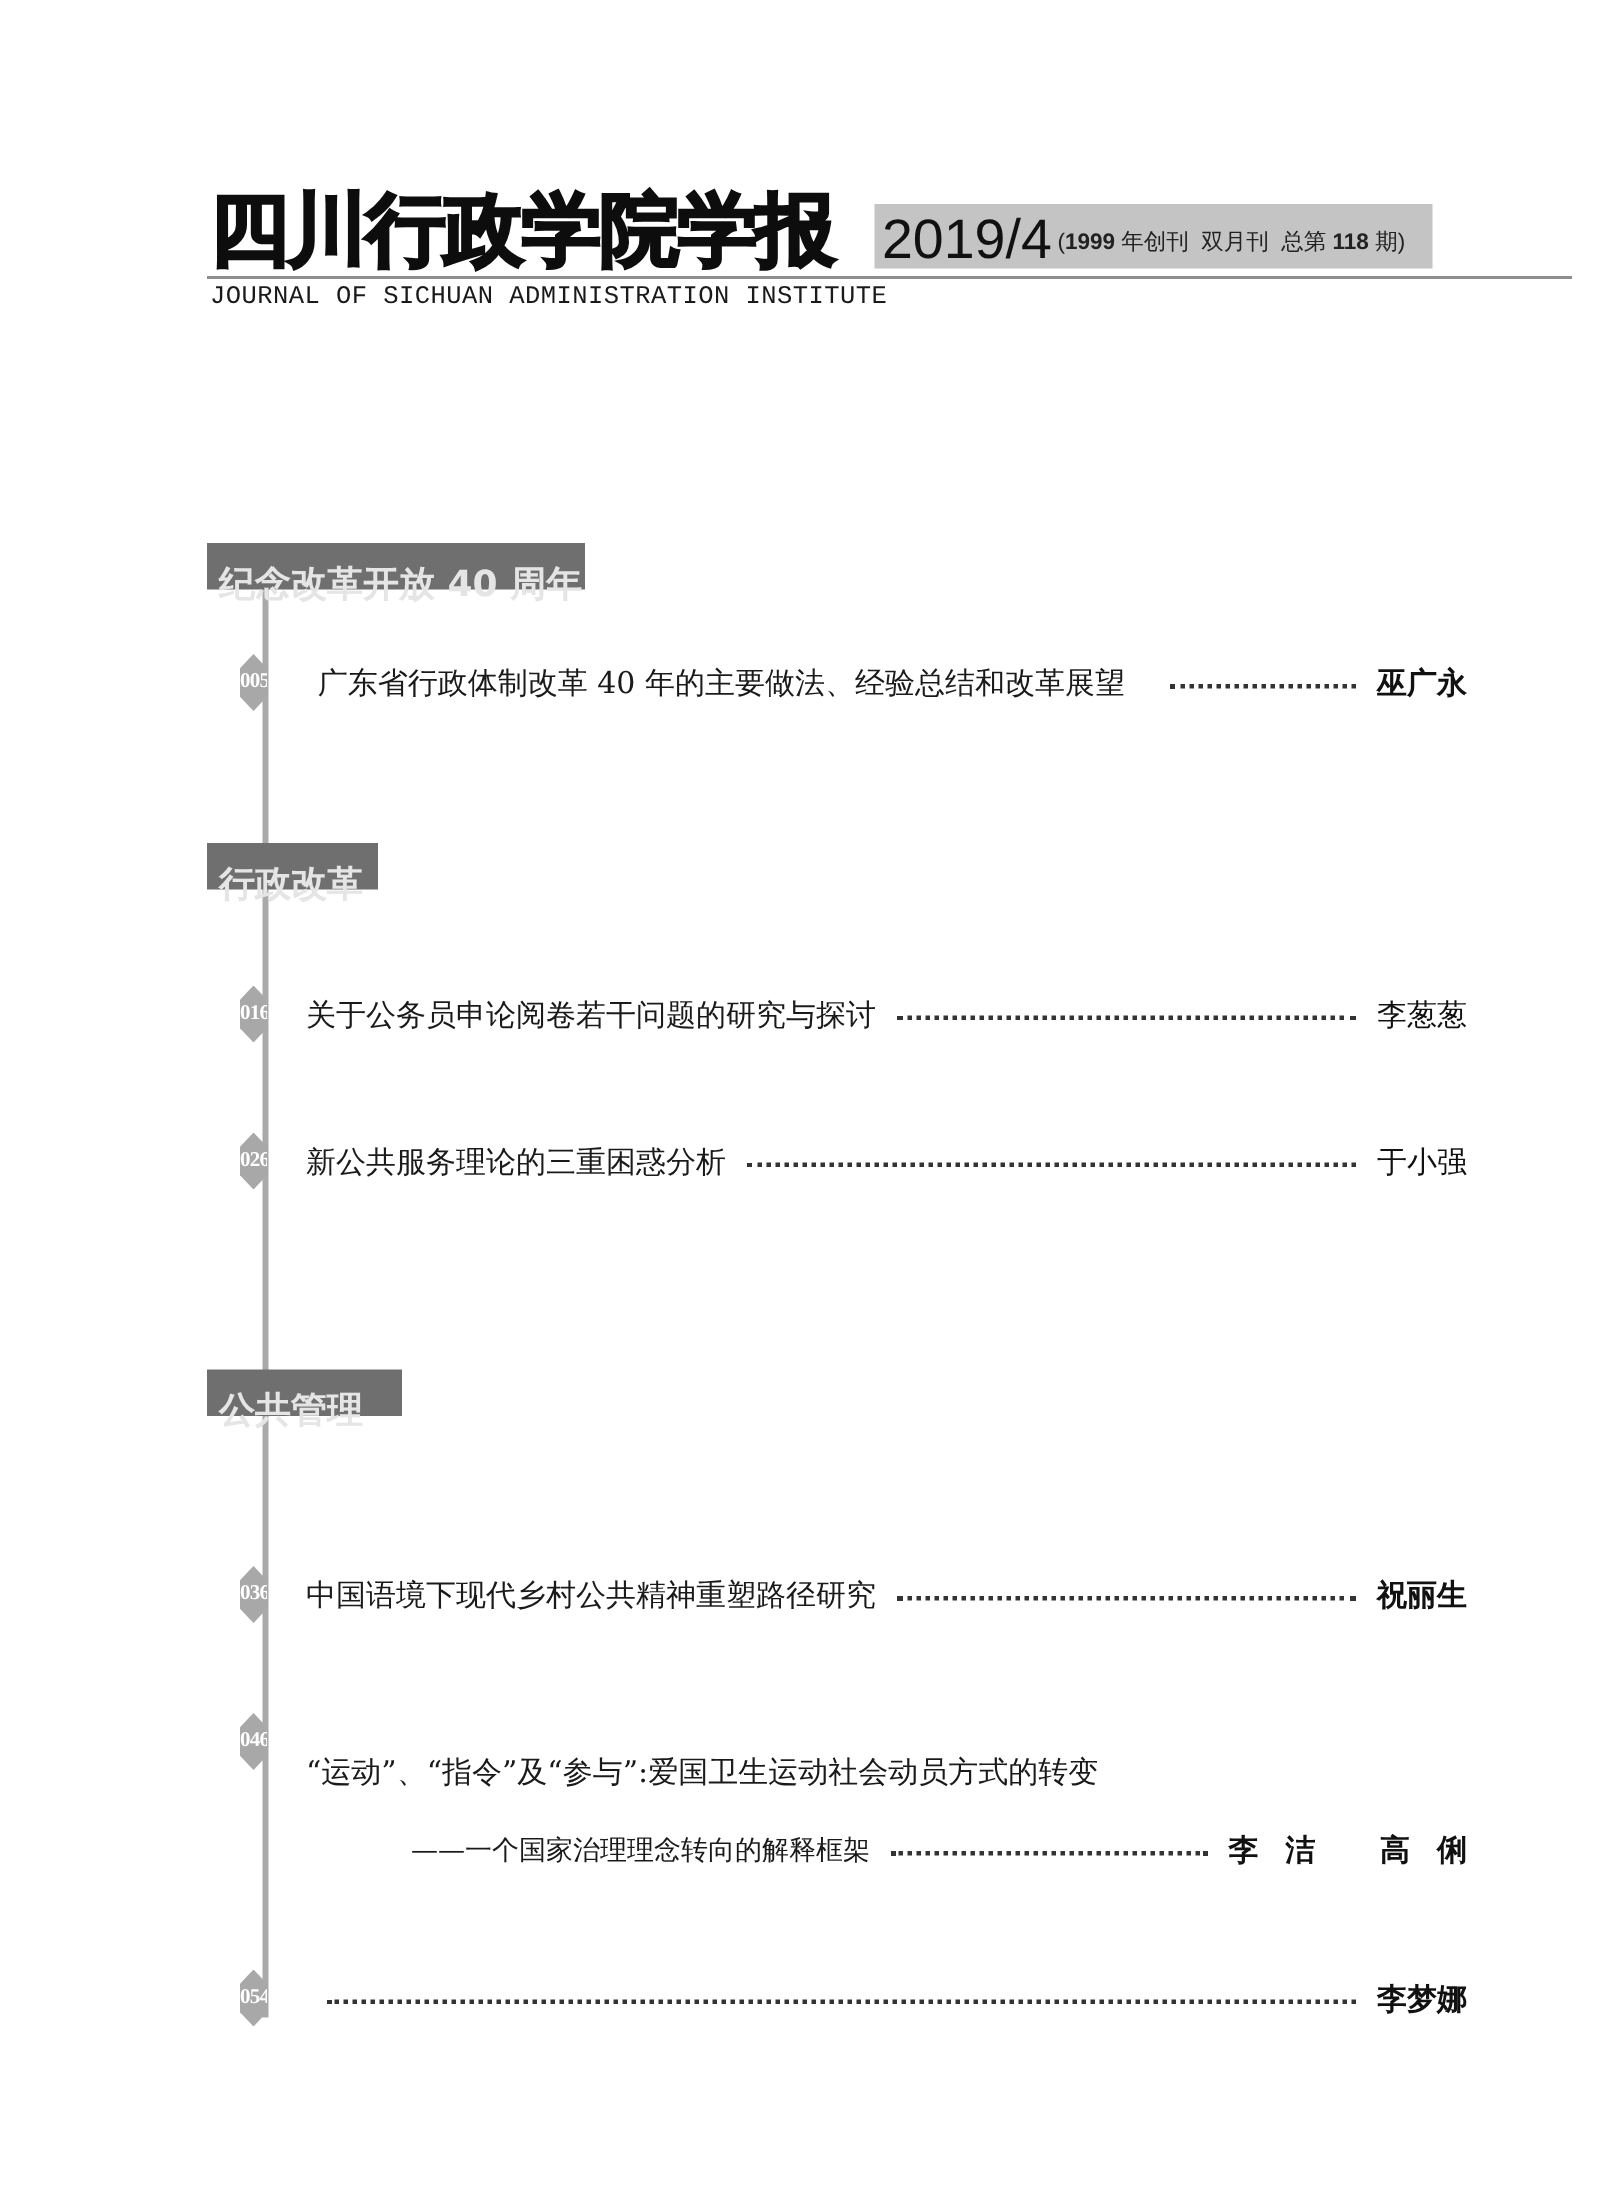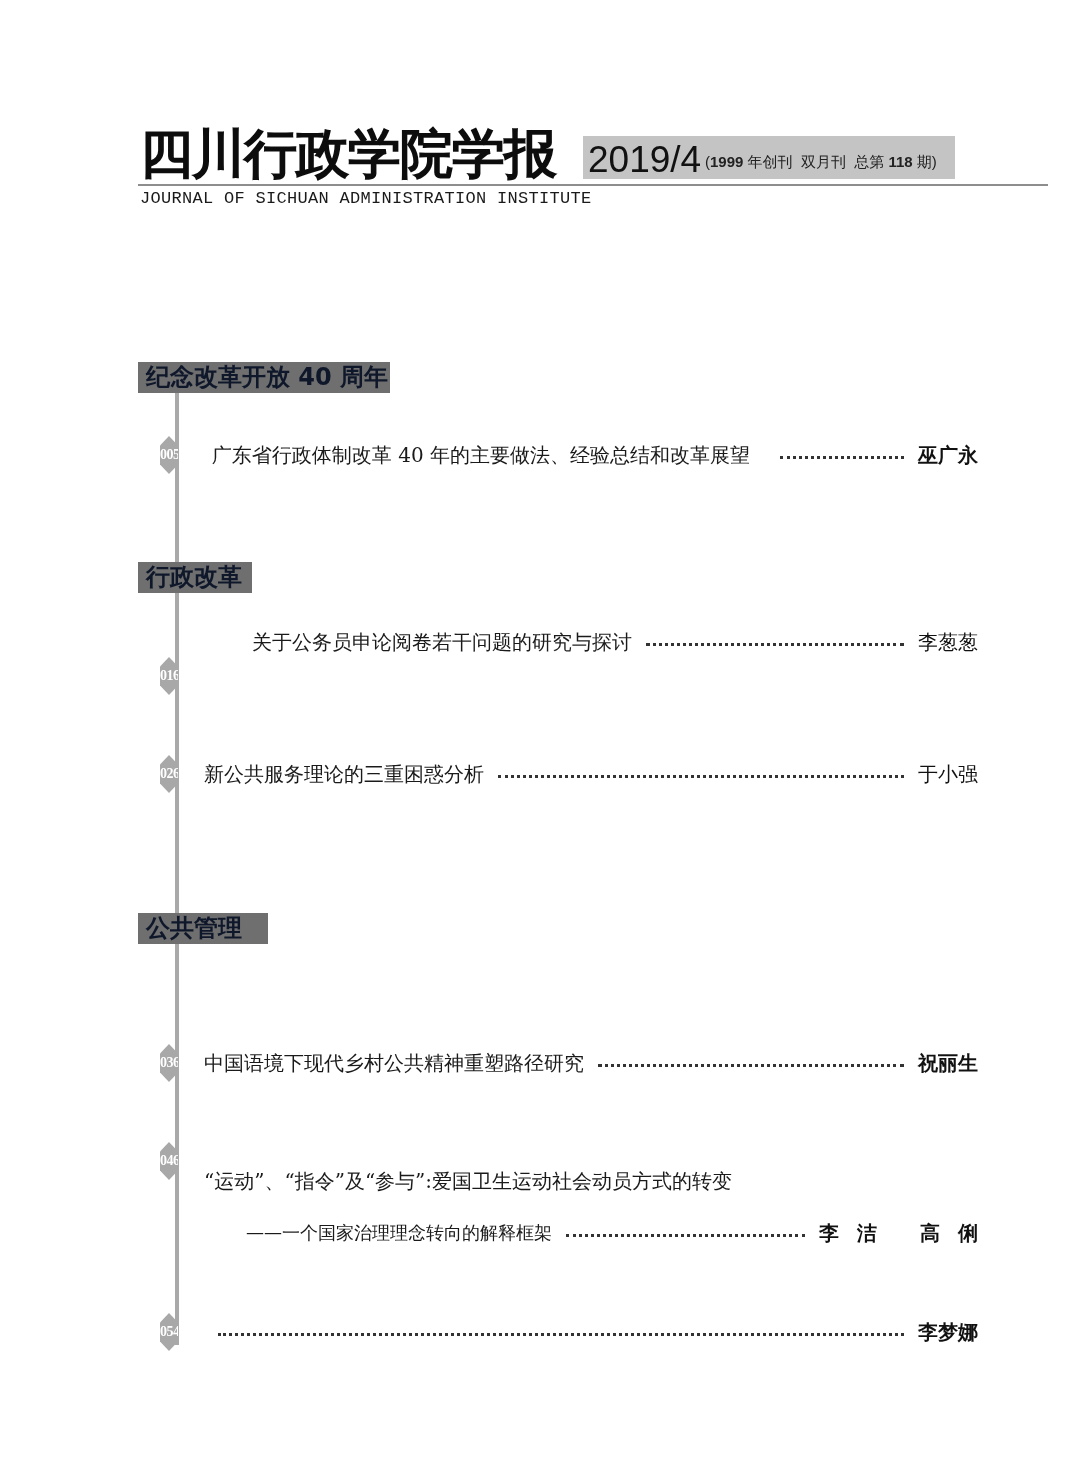--- a/index.html
+++ b/index.html
@@ -1,44 +1,44 @@
 <!DOCTYPE html>
 <html><head>
 <meta charset="utf-8">
 <style>
   html, body { margin:0; padding:0; background:#ffffff; }
   body { width:1080px; height:1467px; position:relative; overflow:hidden;
          font-family:"DejaVu Serif", serif; color:#1a1a1a; }
   .masthead-title { position:absolute; left:140px; top:124px; font-family:"DejaVu Sans", sans-serif;
-         font-weight:400; font-size:53px; letter-spacing:-1px; line-height:60px; color:#0d0d0d;
+         font-weight:700; font-size:53px; letter-spacing:-1px; line-height:60px; color:#0d0d0d;
          -webkit-text-stroke:2px #0d0d0d; }
   .issue-band { position:absolute; left:583px; top:136px; width:372px; height:43px; background:#c4c4c4; }
   .issue-year { position:absolute; left:588px; top:139px; font-family:"Liberation Sans", sans-serif;
          font-size:37px; line-height:42px; color:#111; }
   .issue-meta { position:absolute; left:705px; top:152px; font-family:"Liberation Sans", sans-serif;
          font-size:15px; line-height:20px; color:#222; white-space:pre; }
   .issue-meta b { font-weight:700; }
   .rule { position:absolute; left:138px; top:184px; width:910px; height:2px; background:#8e8e8e; }
   .subtitle { position:absolute; left:140px; top:189px; font-family:Liberation Mono, monospace;
          font-size:17px; letter-spacing:0.3px; color:#1a1a1a; }
   .timeline { position:absolute; left:175px; top:390px; width:4px; height:955px; background:#a9a9a9; }
-  .section { position:absolute; left:138px; height:31px; background:#6f6f6f; color:#0f172a;
+  .section { position:absolute; left:138px; height:31px; background:#6f6f6f; color:#e5e5e5;
          font-family:"DejaVu Sans", sans-serif; font-weight:700; font-size:24px; line-height:31px;
-         padding:0 8px; box-sizing:border-box; white-space:nowrap; }
+         padding:12px 8px; box-sizing:border-box; white-space:nowrap; }
   .hex { position:absolute; left:160px; width:18px; height:38px; background:#a8a8a8;
          clip-path:polygon(50% 0,100% 25%,100% 75%,50% 100%,0 75%,0 25%);
          color:#fff; font-family:"Liberation Serif", serif; font-weight:700; font-size:14px;
          line-height:38px; text-align:center; letter-spacing:-0.5px; }
   .entry { position:absolute; left:204px; right:102px; height:30px; display:flex; align-items:center; }
   .entry .title { font-size:20px; white-space:nowrap; color:#1a1a1a; }
   .entry .leader { flex:1; margin:0 14px; border-bottom:3px dotted #333; height:0; position:relative; top:2px; }
   .entry .author { font-family:"DejaVu Sans", sans-serif; font-size:20px; white-space:nowrap; color:#111; }
   .entry .author.bold { font-weight:700; }
   .entry.sub { left:246px; }
-  .entry.sub .title { font-size:18px; }
+  .entry.sub .title { font-size:18px;margin-left:28px; }
   .entry.sub .author { letter-spacing:18px; margin-right:-18px; font-weight:700; }
   .entry.first .leader { flex:0 0 124px; margin-left:30px; }
 </style>
 </head>
 <body>
 
 <div class="masthead-title">四川行政学院学报</div>
 <div class="issue-band"></div>
 <div class="issue-year">2019/4</div>
 <div class="issue-meta"><span>(</span><b>1999</b><span> 年创刊  双月刊  总第 </span><b>118</b><span> 期)</span></div>
@@ -50,21 +50,21 @@
 <div class="section" style="top:362px;width:252px;">纪念改革开放 40 周年</div>
 <div class="hex" style="top:436px;">005</div>
 <div class="entry first" style="top:440px;justify-content:flex-end;">
   <span class="title">广东省行政体制改革 40 年的主要做法、经验总结和改革展望</span>
   <span class="leader"></span>
   <span class="author bold">巫广永</span>
 </div>
 
 <div class="section" style="top:562px;width:114px;">行政改革</div>
 <div class="hex" style="top:657px;">016</div>
-<div class="entry" style="top:627px;margin-left:48px;">
+<div class="entry" style="top:661px;">
   <span class="title">关于公务员申论阅卷若干问题的研究与探讨</span>
   <span class="leader"></span>
   <span class="author">李葱葱</span>
 </div>
 <div class="hex" style="top:755px;">026</div>
 <div class="entry" style="top:759px;">
   <span class="title">新公共服务理论的三重困惑分析</span>
   <span class="leader"></span>
   <span class="author">于小强</span>
 </div>

